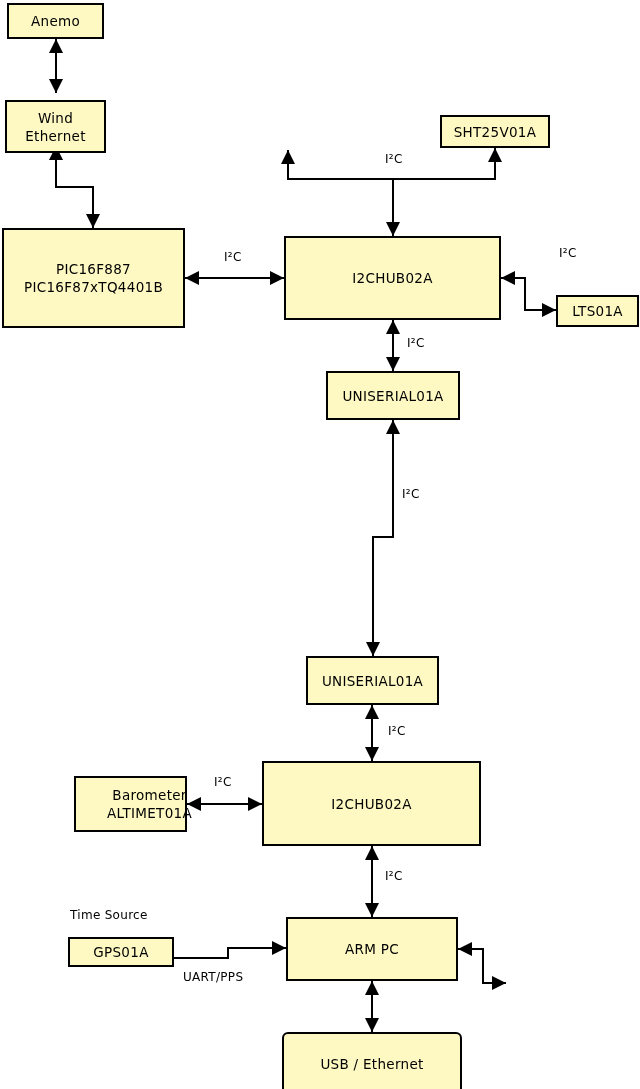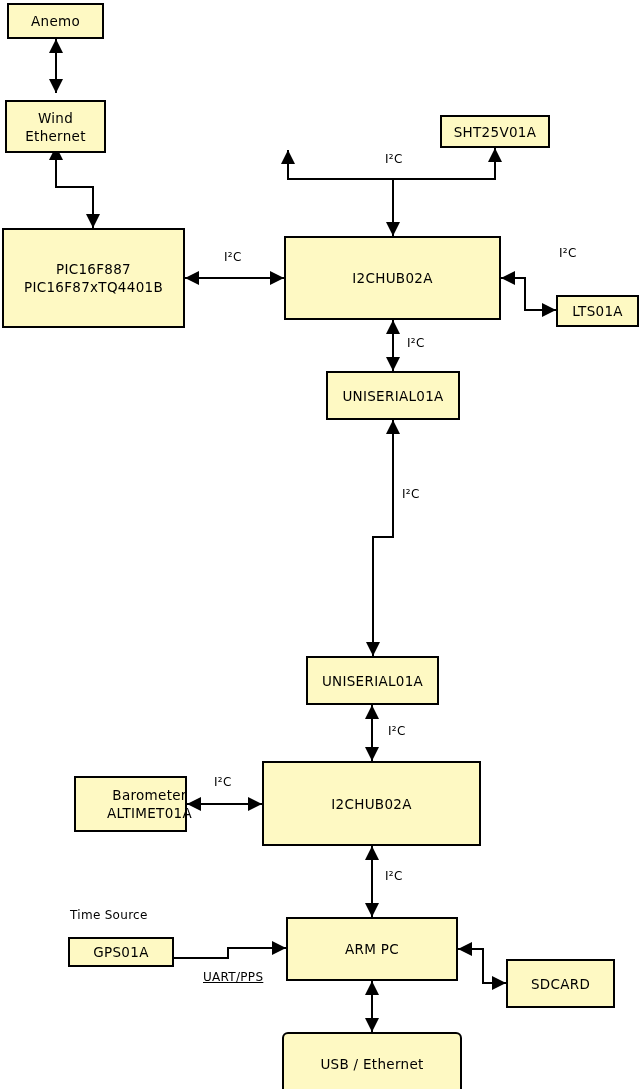--- a/index.html
+++ b/index.html
@@ -62,21 +62,21 @@
   
   .l-i2c-top   { left: 385px; top: 152px; }
   .l-i2c-left  { left: 224px; top: 250px; }
   .l-i2c-right { left: 559px; top: 246px; }
   .l-i2c-h1u1  { left: 407px; top: 336px; }
   .l-i2c-long  { left: 402px; top: 487px; }
   .l-i2c-u2h2  { left: 388px; top: 724px; }
   .l-i2c-baro  { left: 214px; top: 775px; }
   .l-i2c-h2arm { left: 385px; top: 869px; }
   .l-time      { left: 70px;  top: 908px; }
-  .l-uart      { left: 203px; top: 970px; text-decoration: underline; }
+  .l-uart      { left: 183px; top: 970px; }
 </style>
 </head>
 <body>
 
 <div class="canvas">
 
   <svg class="wires" width="640" height="1089" viewBox="0 0 640 1089">
     <defs>
       <marker id="arr" viewBox="0 0 10 10" refX="10" refY="5" markerWidth="7" markerHeight="7" orient="auto-start-reverse">
         <path d="M0,0 L10,5 L0,10 z" fill="#000000"></path>
@@ -145,23 +145,20 @@
   </div>
 
   <div class="box b-gps">
     <span>GPS01A</span>
   </div>
 
   <div class="box b-arm">
     <span>ARM PC</span>
   </div>
 
-  <div class="box b-sd">
-    <span>SDCARD</span>
-  </div>
 
   <div class="box b-usb">
     <span>USB / Ethernet</span>
   </div>
 
   <div class="lbl l-i2c-top">I²C</div>
   <div class="lbl l-i2c-left">I²C</div>
   <div class="lbl l-i2c-right">I²C</div>
   <div class="lbl l-i2c-h1u1">I²C</div>
   <div class="lbl l-i2c-long">I²C</div>

